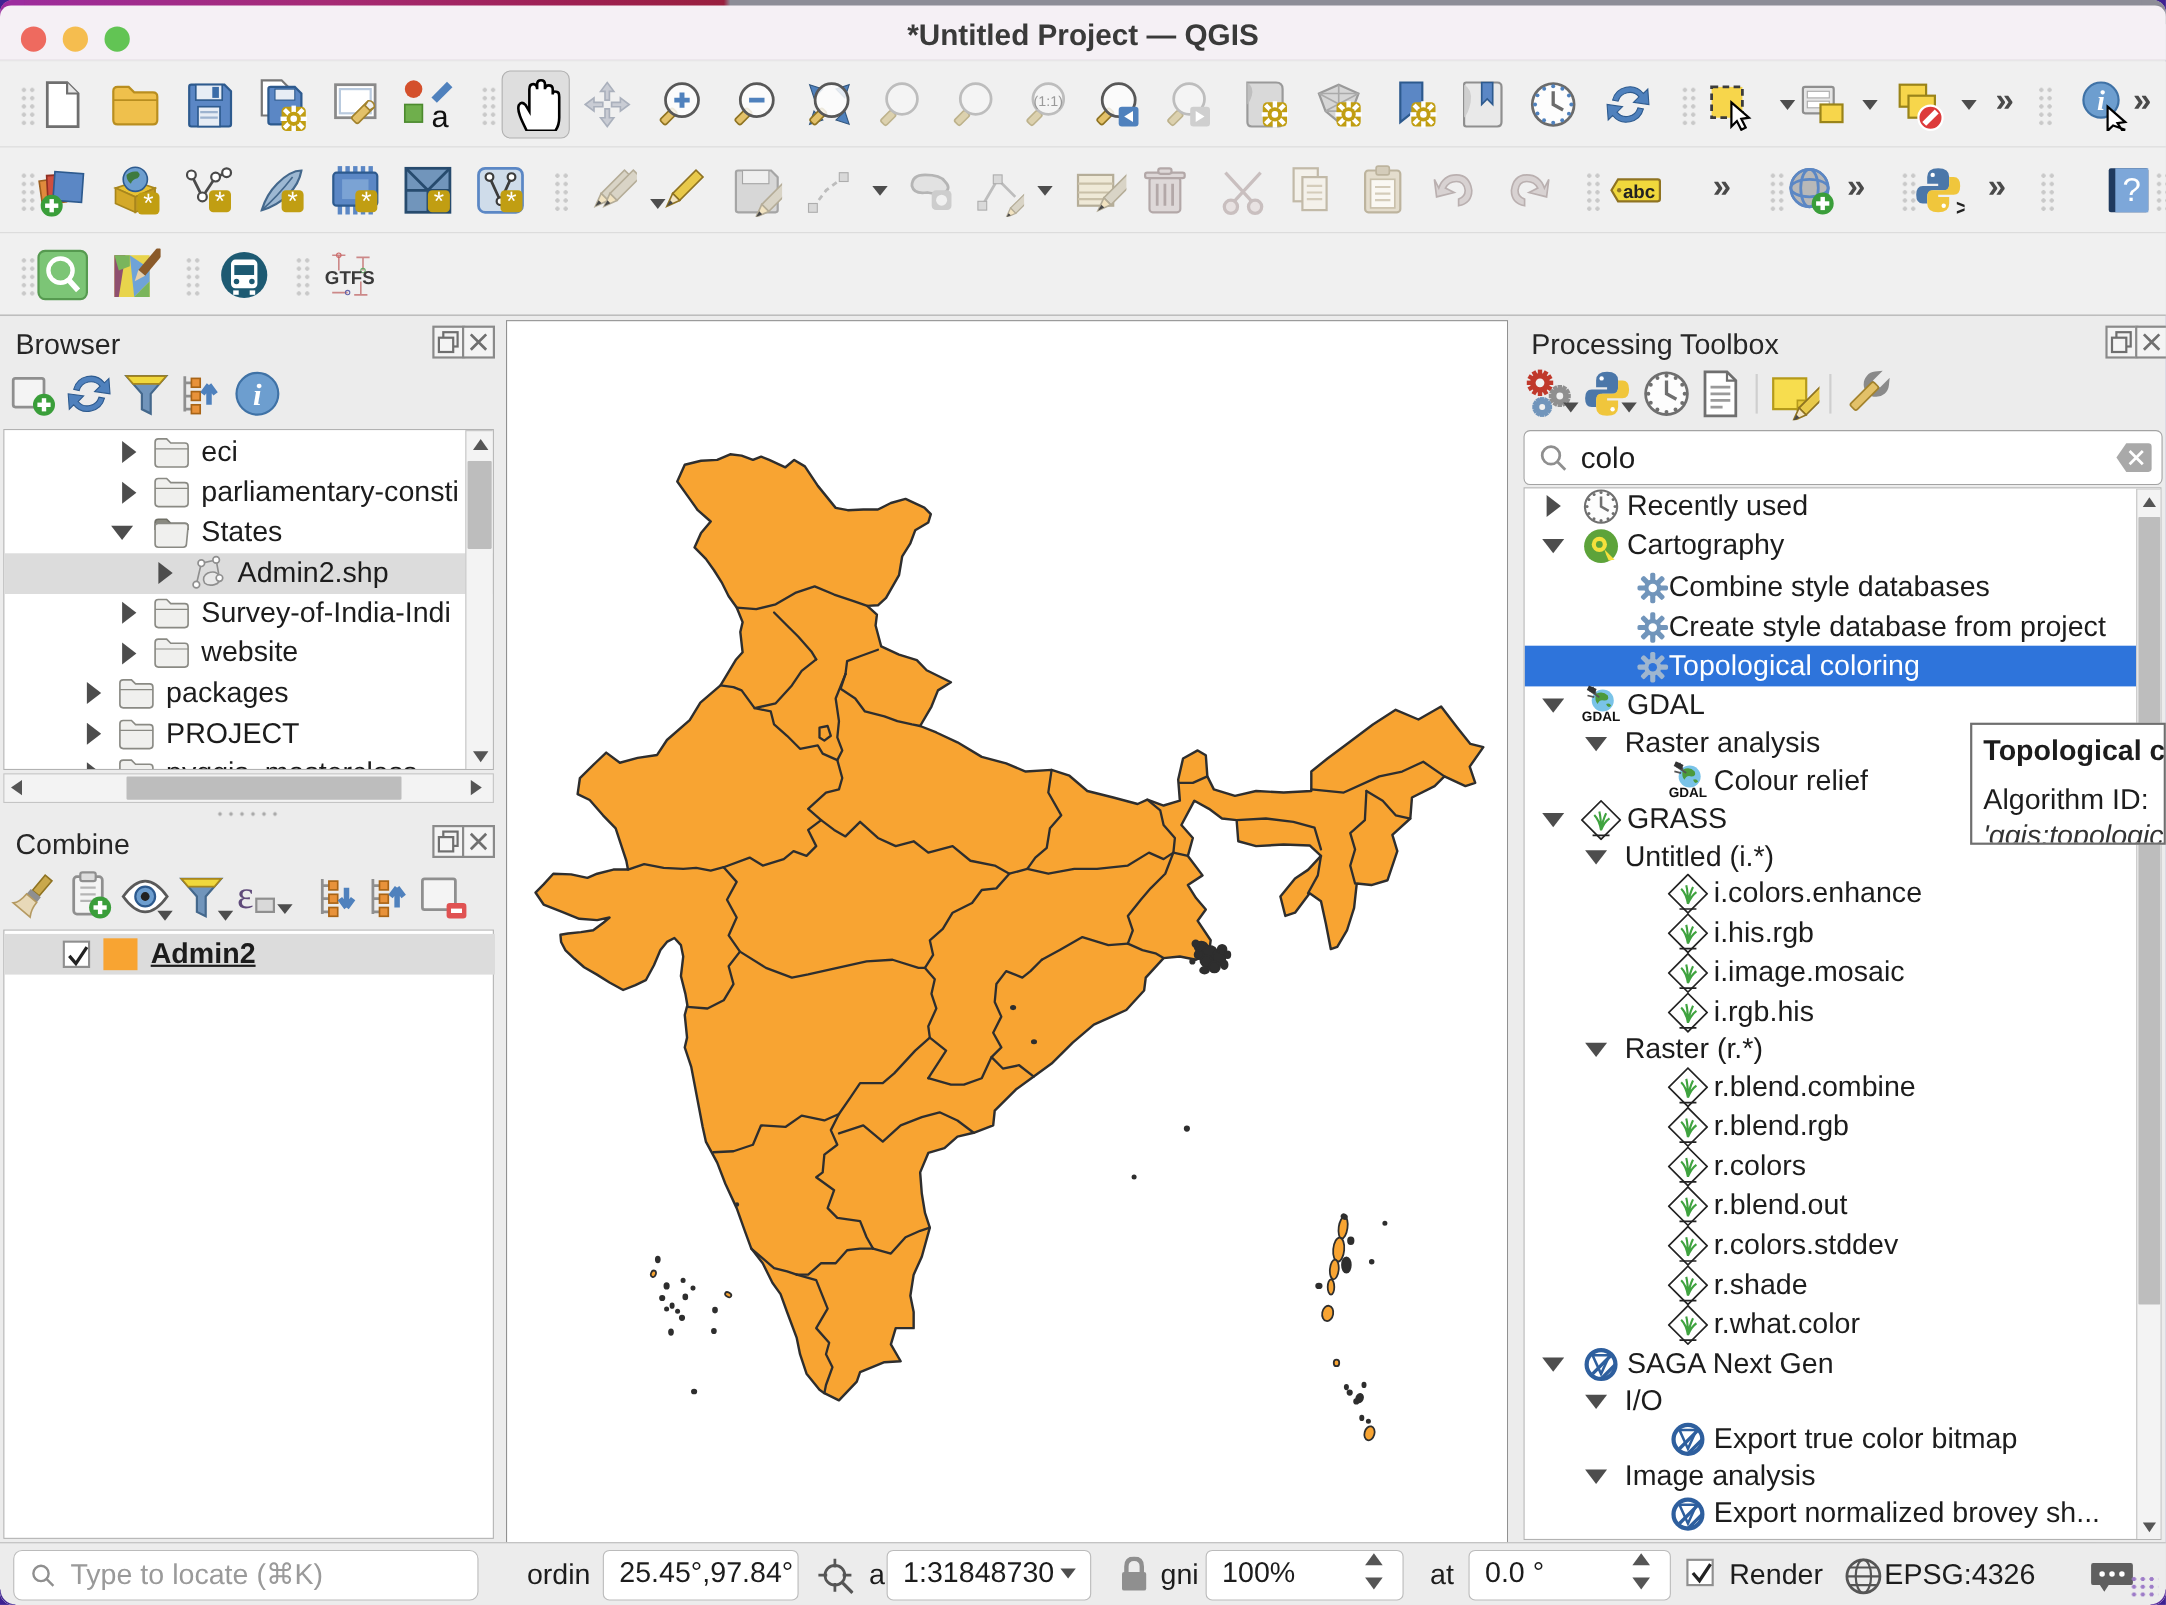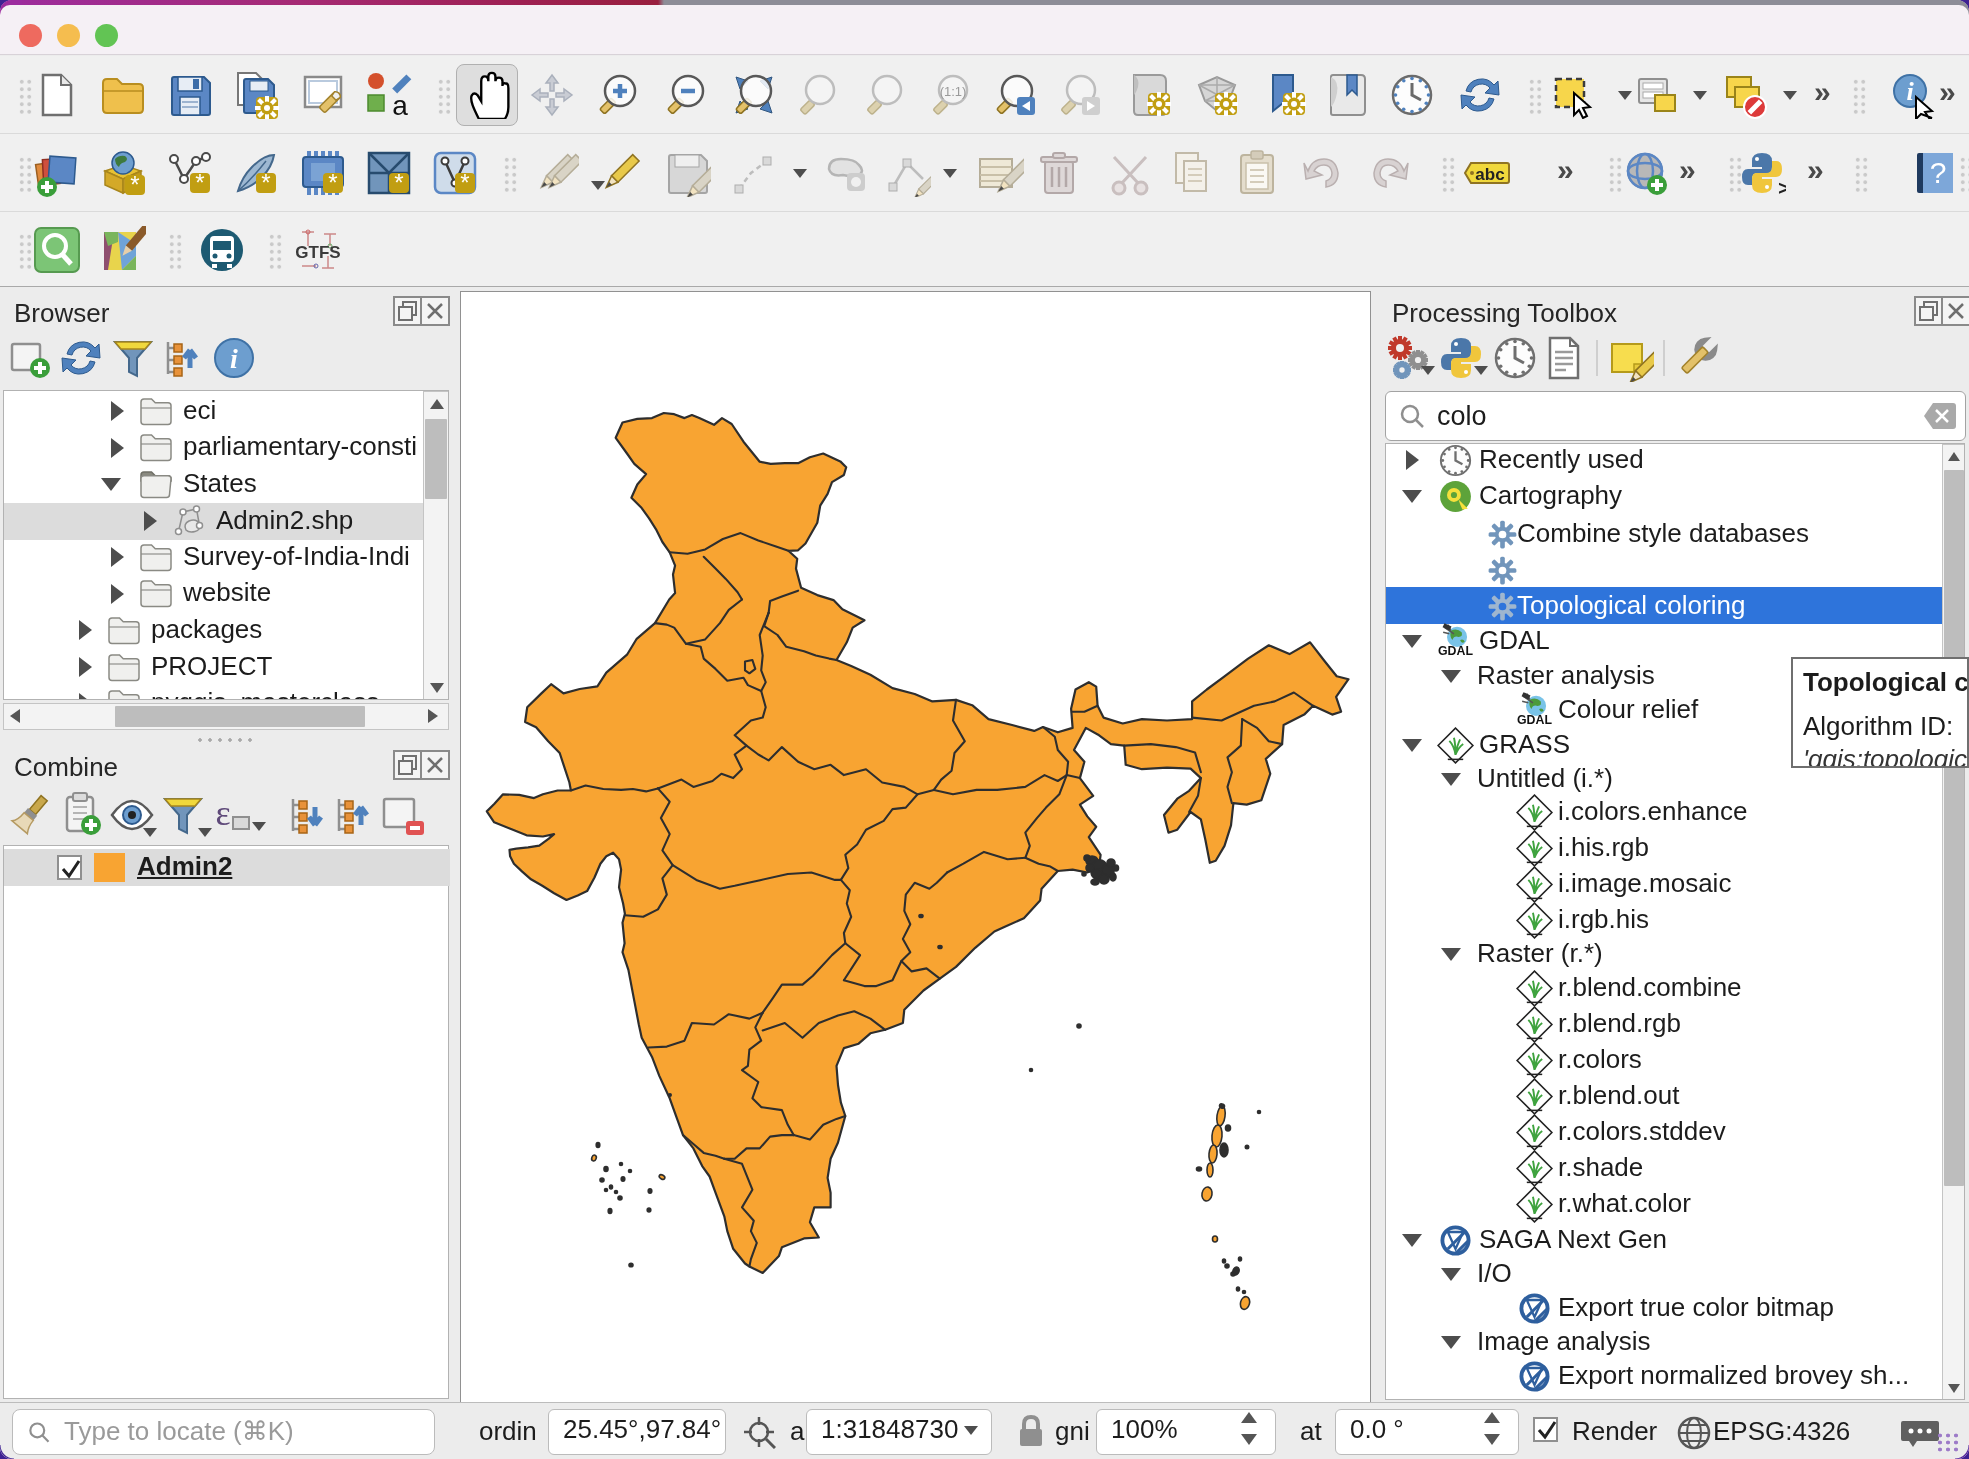--- a/index.html
+++ b/index.html
@@ -34,20 +34,21 @@
 </style></head>
 <body>
 <div id="win">
 <div id="strip"></div>
     <div class="abs" style="left:0;top:0;width:22px;height:22px;background:#9c2c9e"></div>
     <div class="abs" style="left:1947px;top:0;width:22px;height:22px;background:#8d8d97"></div>
 <div id="titlebar">
   <div class="tl" style="left:19px;background:#ee6a5f"></div>
   <div class="tl" style="left:57px;background:#f5bd4f"></div>
   <div class="tl" style="left:95px;background:#62c454"></div>
+  <div id="title">*Untitled Project — QGIS</div>
 </div>
 <div id="toolbars">
   <div class="tbsep" style="top:77px"></div>
   <div class="tbsep" style="top:155px"></div>
   <span class="grip" style="left:18px;top:22px"></span>
       <span class="grip" style="left:437px;top:22px"></span>
       <span class="grip" style="left:1528px;top:22px"></span>
       <span class="grip" style="left:1852px;top:22px"></span>
       <span class="pressed abs" style="left:456px;top:8px;width:62px;height:62px"></span>
       <span class="ic" style="left:33px;top:15px;width:48px;height:48px"><svg width="48" height="48" viewBox="0 0 48 48">
@@ -887,20 +888,21 @@
           </svg></span>
         <div class="trow" style="left:131px;top:74px;color:#1c1c1c">Combine style databases</div>
         <span class="ic" style="left:98px;top:108px;width:37px;height:37px"><svg width="37" height="37" viewBox="0 0 48 48">
             <rect x="21" y="6" width="6" height="36" rx="2" fill="#7195bb" transform="rotate(0 24 24)"></rect>
             <rect x="21" y="6" width="6" height="36" rx="2" fill="#7195bb" transform="rotate(45 24 24)"></rect>
             <rect x="21" y="6" width="6" height="36" rx="2" fill="#7195bb" transform="rotate(90 24 24)"></rect>
             <rect x="21" y="6" width="6" height="36" rx="2" fill="#7195bb" transform="rotate(135 24 24)"></rect>
             <circle cx="24" cy="24" r="10" fill="#7195bb"></circle>
             <circle cx="24" cy="24" r="5" fill="#fff"></circle>
           </svg></span>
+        <div class="trow" style="left:131px;top:110px;color:#1c1c1c">Create style database from project</div>
         <div class="abs" style="left:0;top:143px;width:556px;height:37px;background:#2e74db"></div>
         <span class="ic" style="left:98px;top:144px;width:37px;height:37px"><svg width="37" height="37" viewBox="0 0 48 48">
             <rect x="21" y="6" width="6" height="36" rx="2" fill="#9fb6cf" transform="rotate(0 24 24)"></rect>
             <rect x="21" y="6" width="6" height="36" rx="2" fill="#9fb6cf" transform="rotate(45 24 24)"></rect>
             <rect x="21" y="6" width="6" height="36" rx="2" fill="#9fb6cf" transform="rotate(90 24 24)"></rect>
             <rect x="21" y="6" width="6" height="36" rx="2" fill="#9fb6cf" transform="rotate(135 24 24)"></rect>
             <circle cx="24" cy="24" r="10" fill="#9fb6cf"></circle>
             <circle cx="24" cy="24" r="5" fill="#2e74db"></circle>
           </svg></span>
         <div class="trow" style="left:131px;top:146px;color:#fff">Topological coloring</div>

